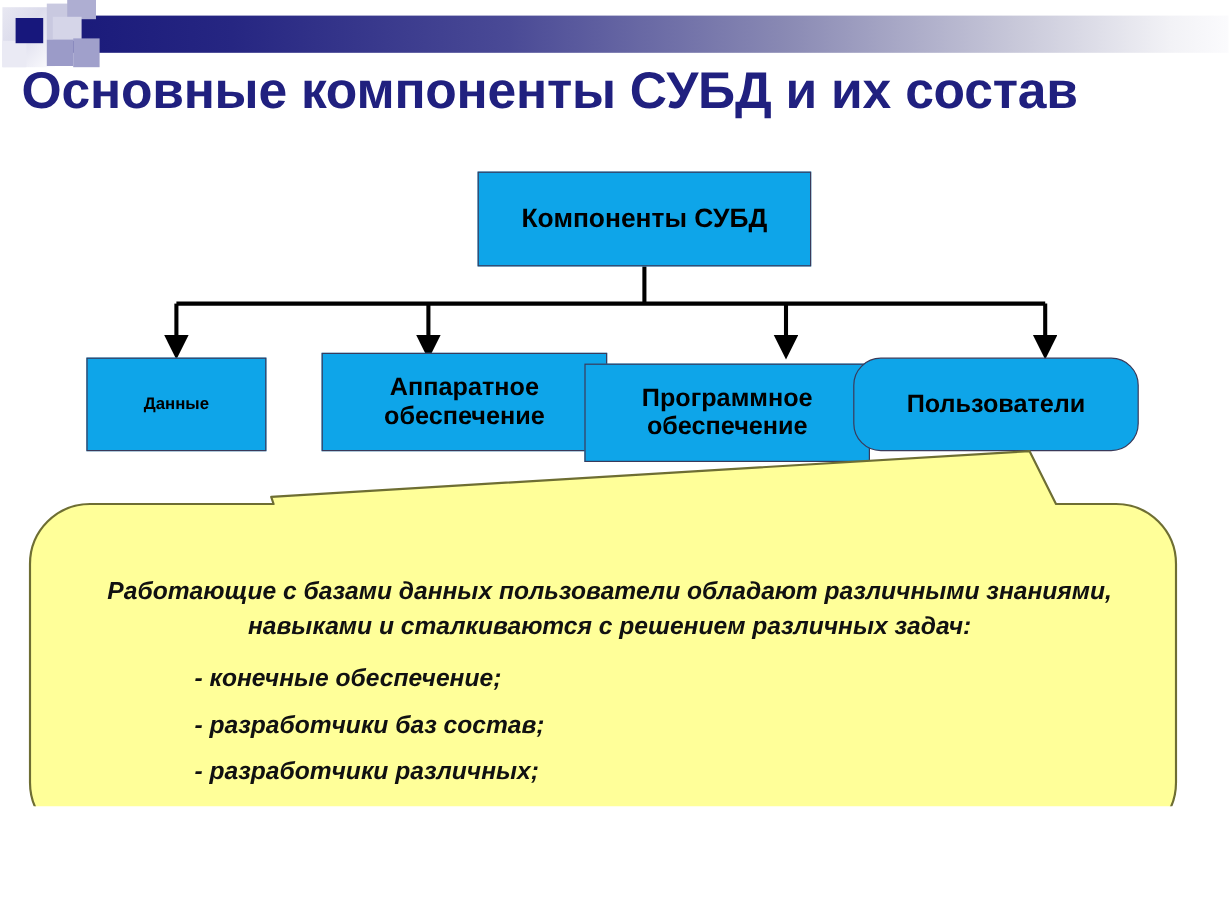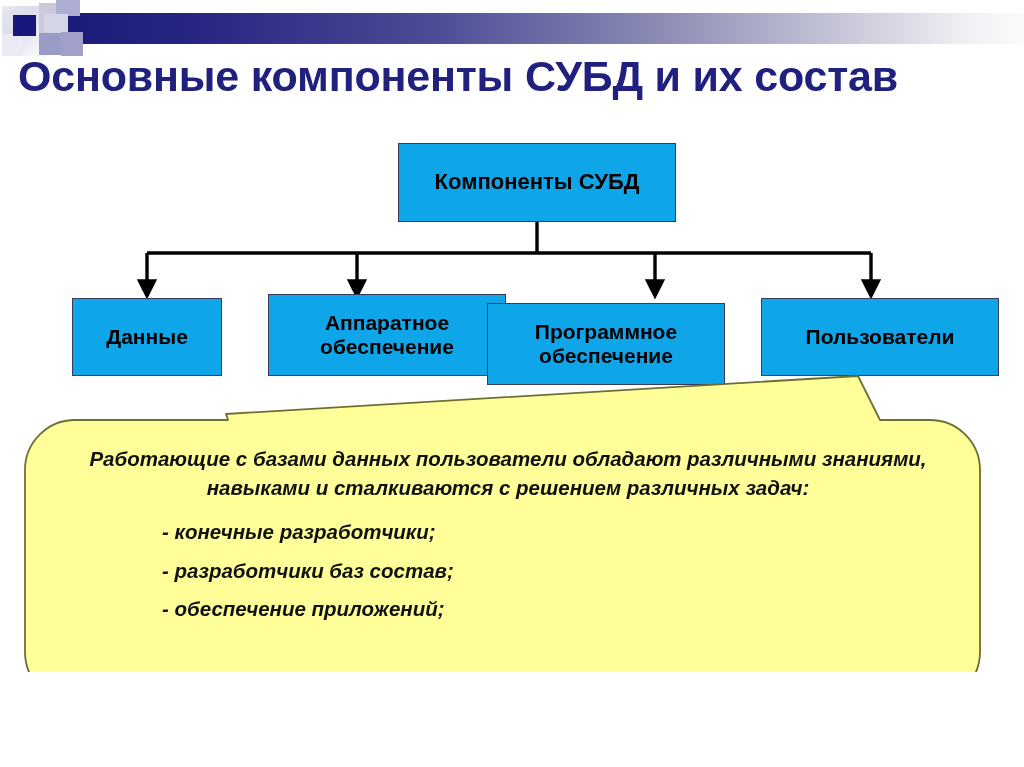--- a/index.html
+++ b/index.html
@@ -121,43 +121,44 @@
     top: 143px;
     width: 278px;
     height: 79px;
     font-size: 22px;
   }
   .node-l1 {
     left: 72px;
     top: 298px;
     width: 150px;
     height: 78px;
-    font-size: 21px;
+    font-size: 14px;
   }
   .node-l2 {
     left: 240px;
     top: 294px;
     width: 238px;
     height: 82px;
     font-size: 21px;
     margin-left: 28px;
   }
   .node-l3 {
     left: 487px;
     top: 303px;
     width: 238px;
     height: 82px;
     font-size: 21px;
   }
   .node-l4 {
-    left: 761px;
+    left: 711px;
     top: 298px;
     width: 238px;
     height: 78px;
     font-size: 21px;
+    border-radius: 23px;
   }
 
   
   .connector-svg {
     position: absolute;
     left: 0;
     top: 0;
     width: 1024px;
     height: 767px;
     pointer-events: none;
@@ -167,21 +168,21 @@
   .callout-svg {
     position: absolute;
     left: 20px;
     top: 372px;
     width: 990px;
     height: 348px;
   }
   .callout-body {
     position: absolute;
     left: 36px;
-    top: 426px;
+    top: 460px;
     width: 944px;
     height: 262px;
     box-sizing: border-box;
     padding: 18px 44px 0 44px;
   }
   .callout-head {
     font-size: 20.5px;
     font-weight: 700;
     font-style: italic;
     color: #111111;
@@ -265,19 +266,19 @@
              A 50,50 0 0 0 960,280
              L 960,98
              A 50,50 0 0 0 910,48
              L 860,48
              Z" fill="#ffff99" stroke="#6e6e33" stroke-width="1.8" stroke-linejoin="round"></path>
   </svg>
 
   <div class="callout-body">
     <div class="callout-head">Работающие с базами данных пользователи обладают различными знаниями, навыками и сталкиваются с решением различных задач:</div>
     <ul class="callout-list">
-      <li>- конечные разработчики;</li>
+      <li>- конечные обеспечение;</li>
       <li>- разработчики баз состав;</li>
-      <li>- обеспечение приложений;</li>
+      <li>- разработчики различных;</li>
     </ul>
   </div>
 
 </div>
 
 </body></html>

